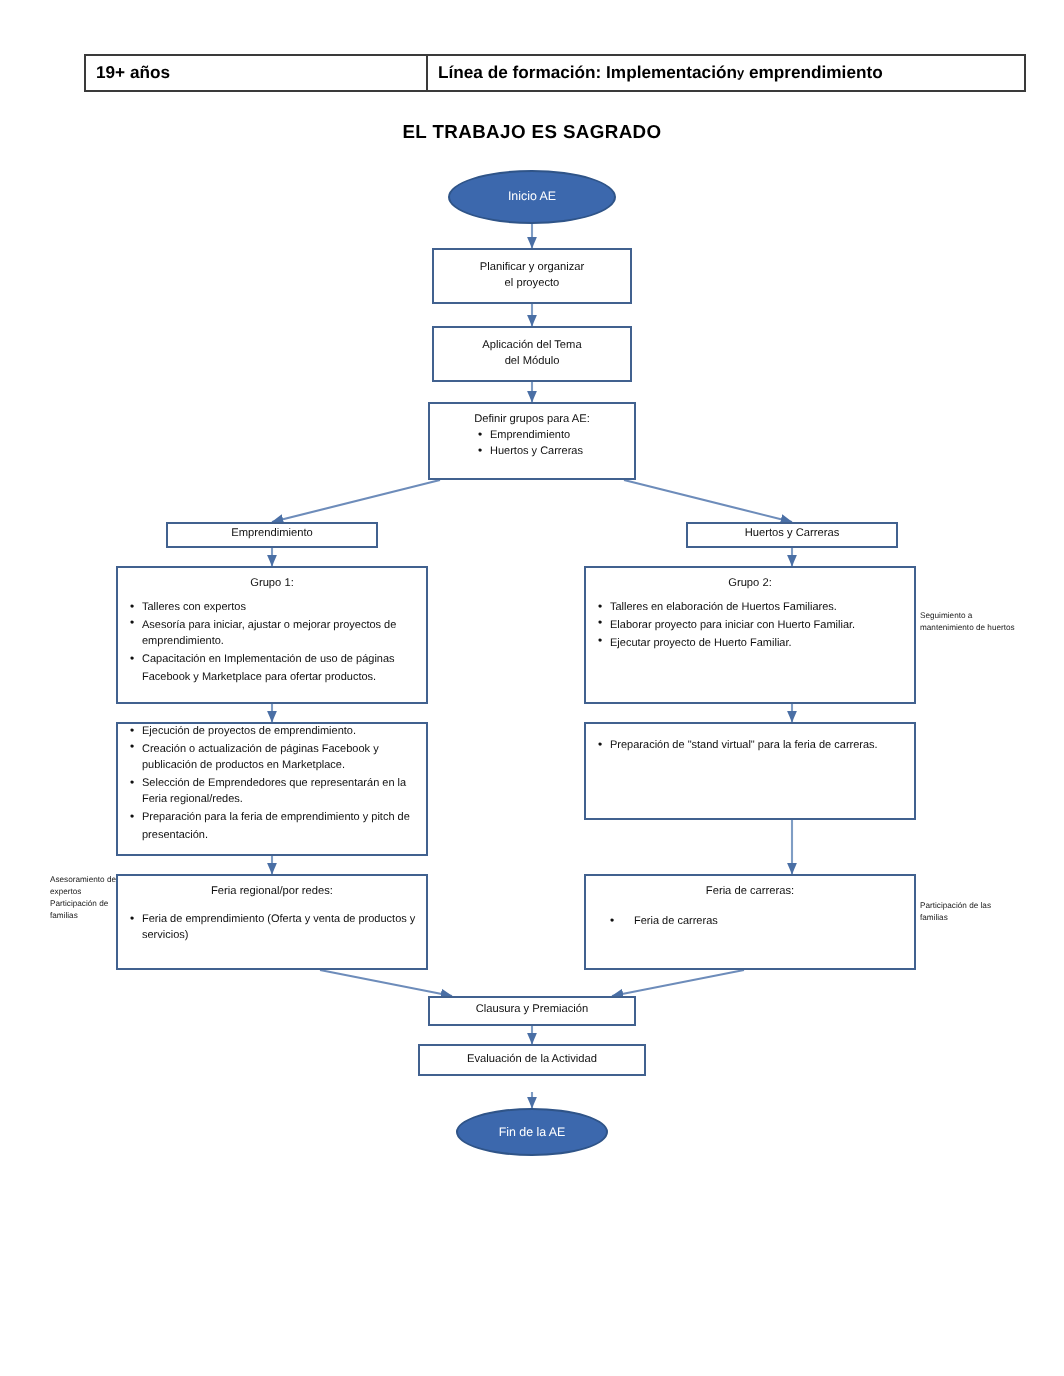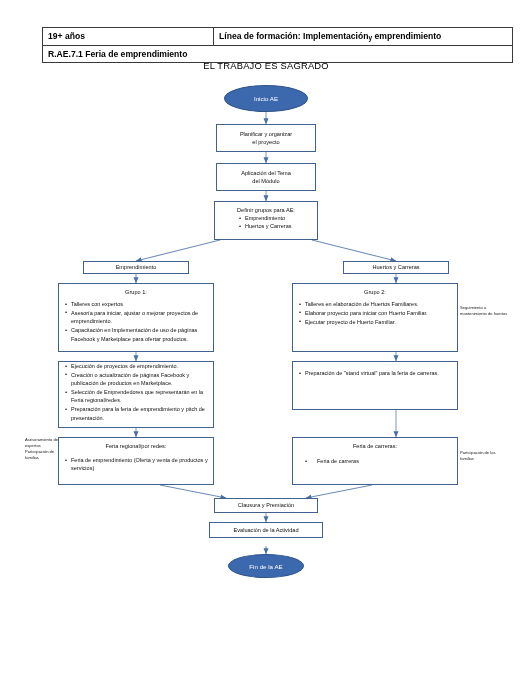--- a/index.html
+++ b/index.html
@@ -45,21 +45,21 @@
     vertical-align: bottom;
   }
 
   .doc-title {
     position: absolute;
     left: 0;
     top: 60px;
     width: 532px;
     text-align: center;
     font-size: 9.4px;
-    font-weight: normal;
+    font-weight: bold;
     letter-spacing: 0.2px;
   }
 
   
   #flow-canvas {
     position: absolute;
     left: 0;
     top: 0;
     width: 532px;
     height: 688px;
@@ -143,23 +143,20 @@
 </style>
 </head>
 <body>
 
 <table class="header-table">
   <tbody>
       <tr>
     <td class="hdr-age"><span>19+ años</span></td>
     <td class="hdr-line"><span>Línea de formación: Implementación</span><span class="hdr-sub-note">y</span> <span>emprendimiento</span></td>
   </tr>
-  <tr>
-    <td class="hdr-span" colspan="2"><span>R.AE.7.1 Feria de emprendimiento</span></td>
-  </tr>
 </tbody>
   </table>
 
 <div class="doc-title">EL TRABAJO ES SAGRADO</div>
 
 <svg id="flow-canvas" viewBox="0 0 532 688">
   <defs>
     <marker id="ah" markerWidth="7" markerHeight="7" refX="5.4" refY="3" orient="auto">
       <path d="M0,0.6 L5.6,3 L0,5.4 z" fill="#4a6fa5"></path>
     </marker>

